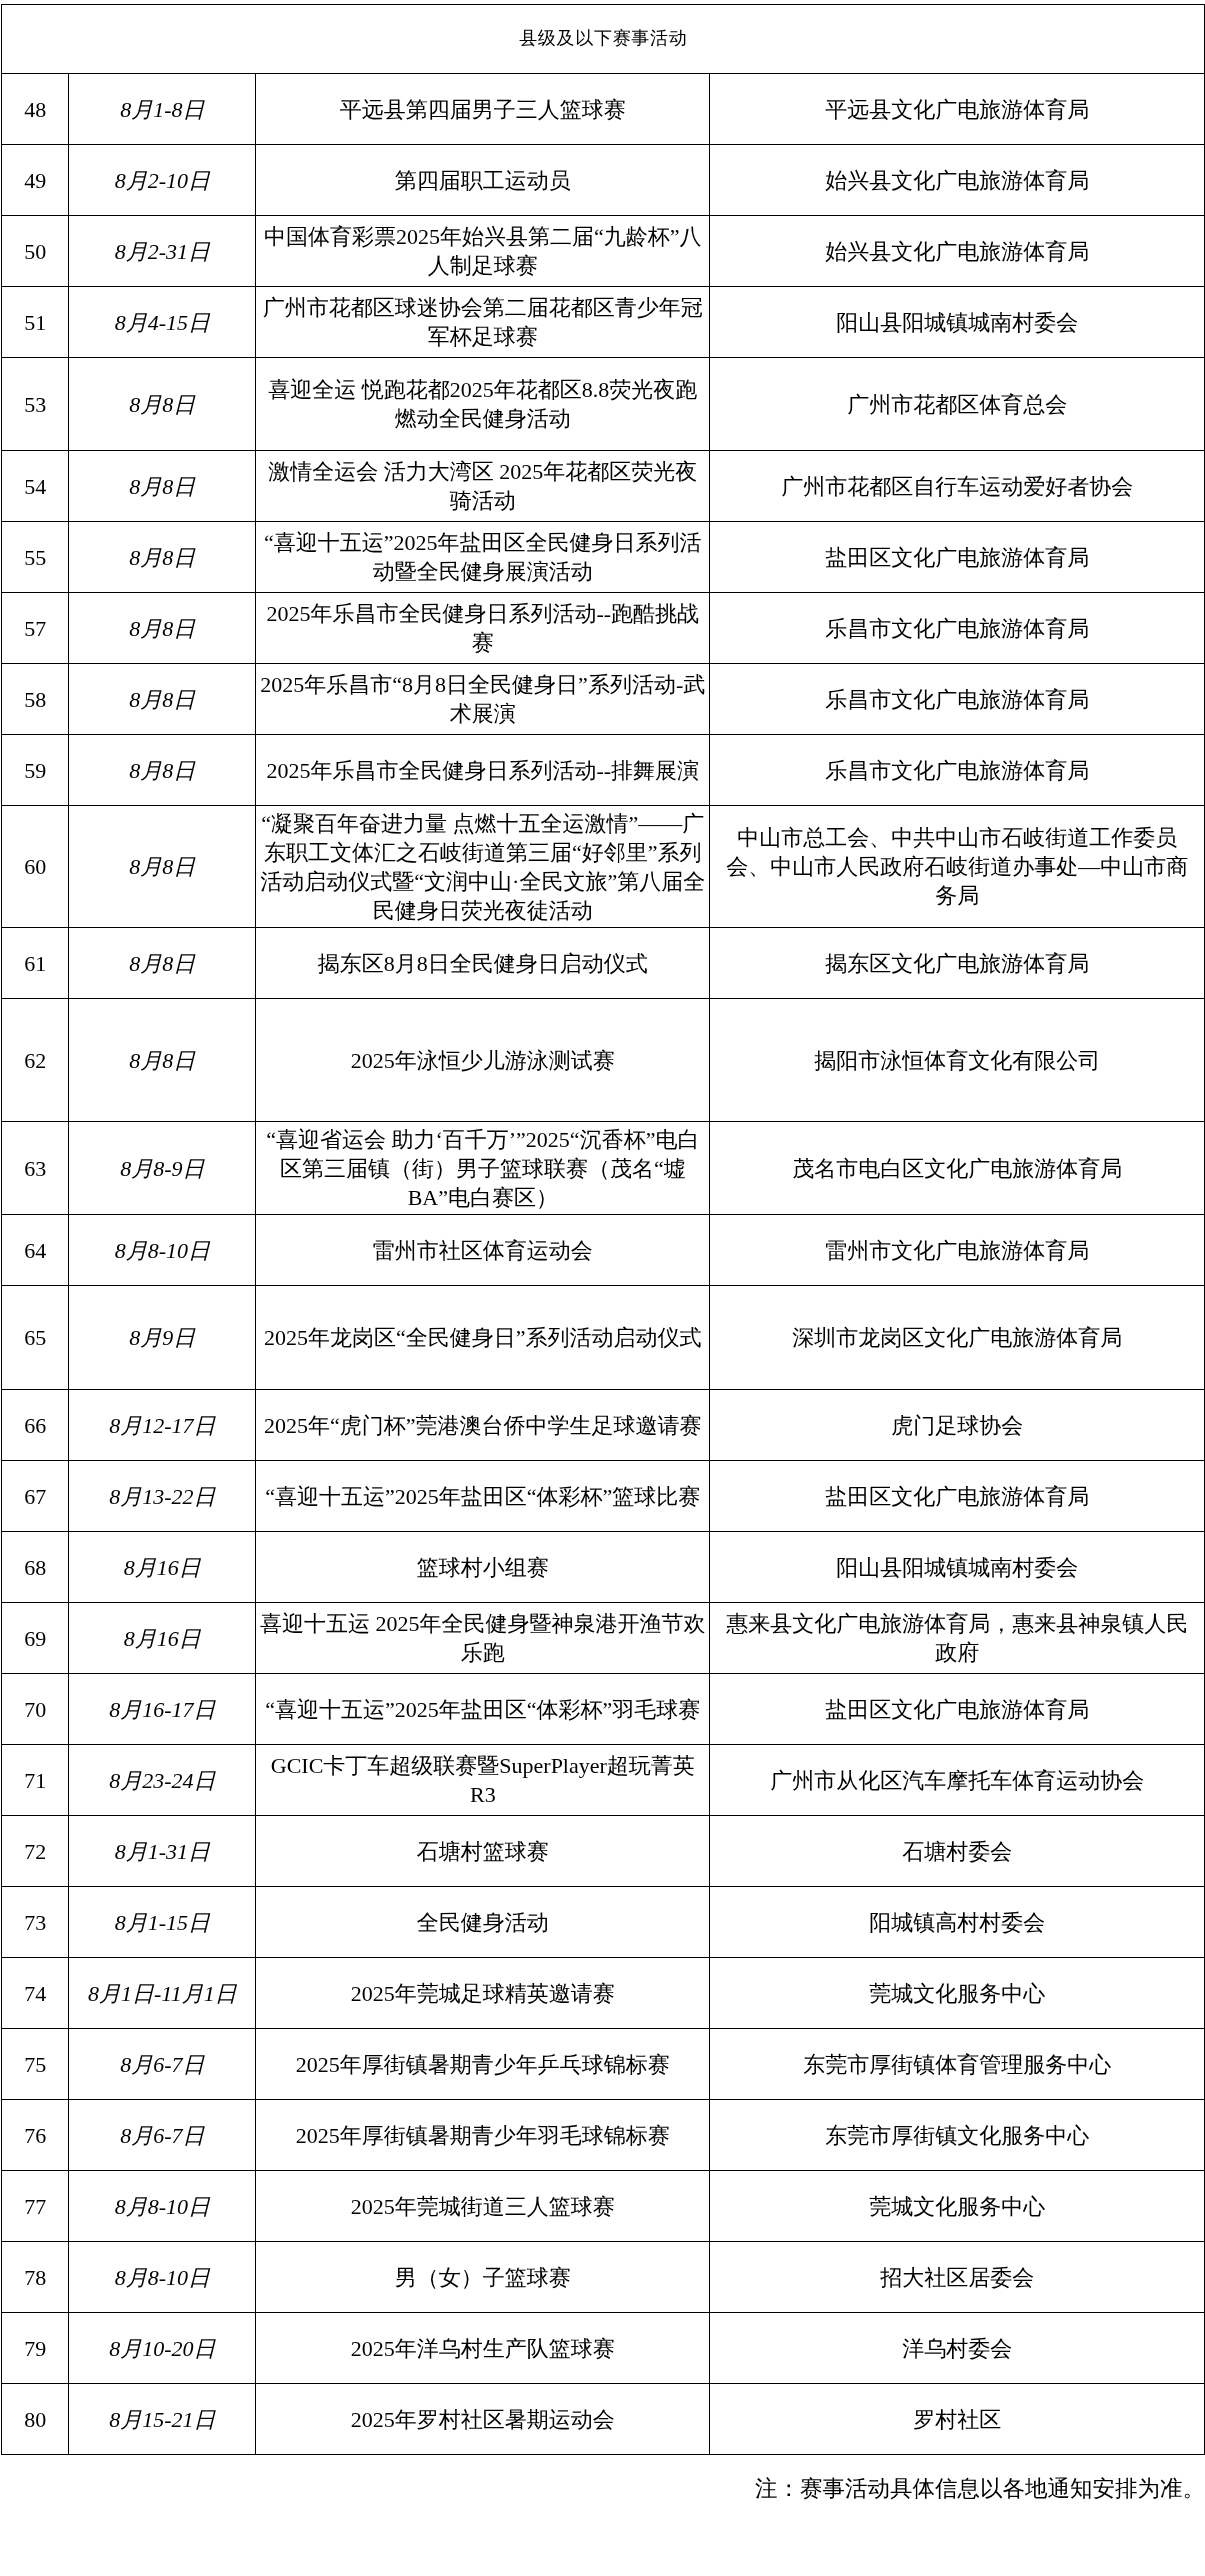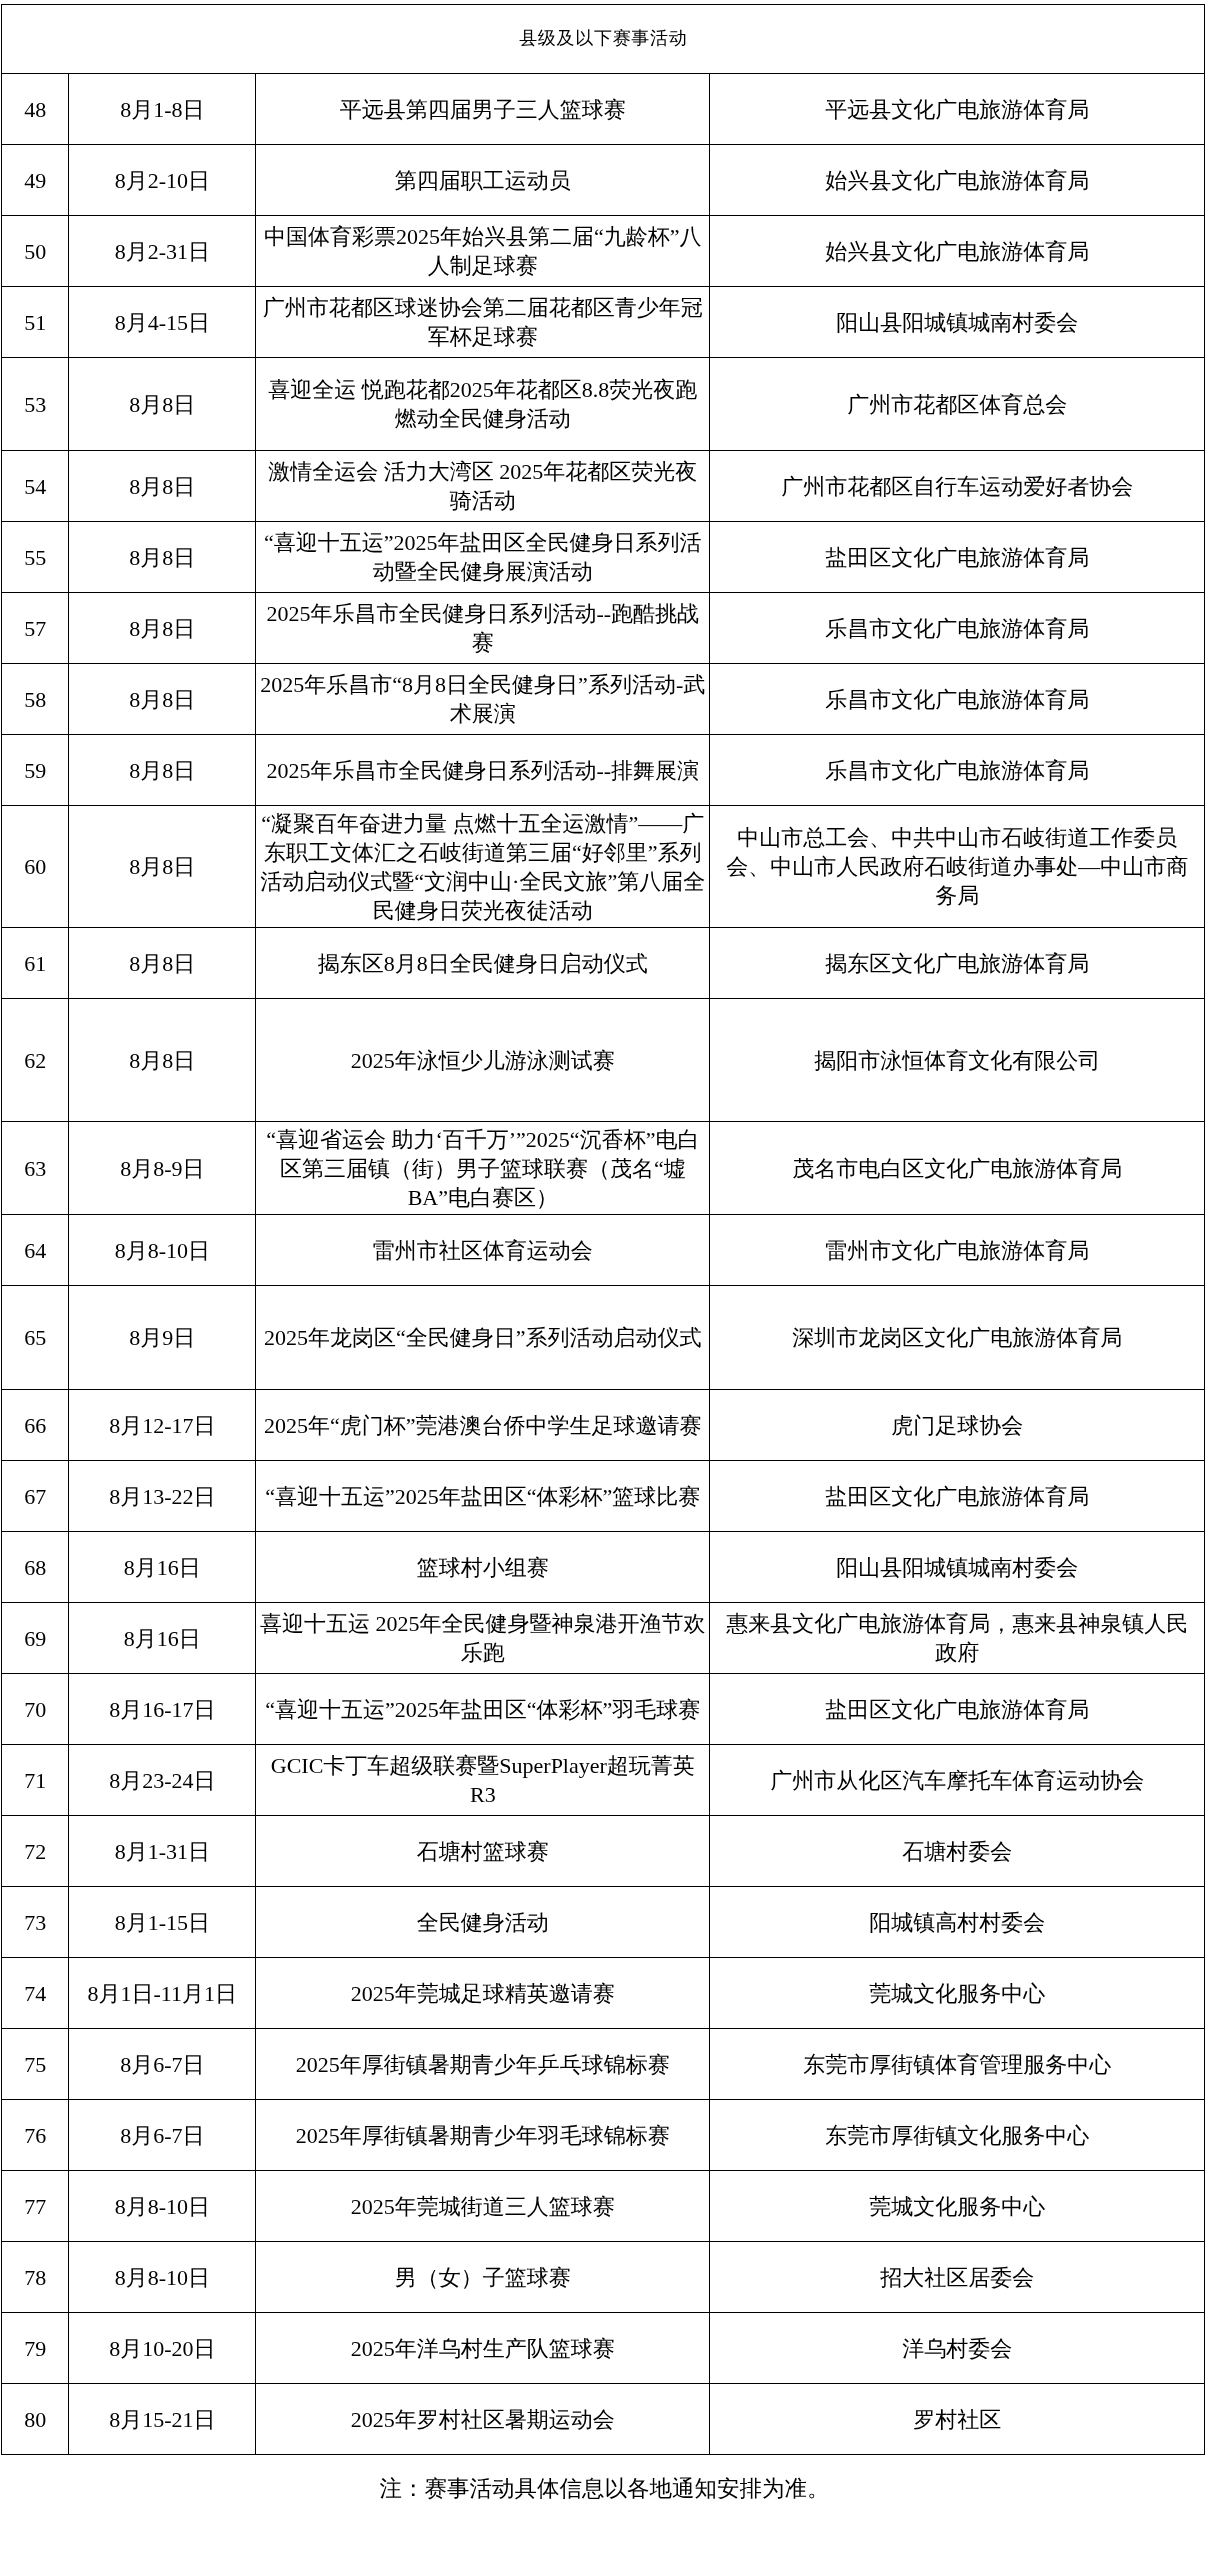--- a/index.html
+++ b/index.html
@@ -41,28 +41,28 @@
     height: 63px;
     font-size: 18px;
     letter-spacing: 0.7px;
   }
   tbody tr { height: 71px; }
   
   tbody tr:nth-child(5)  { height: 93px; }
   tbody tr:nth-child(13) { height: 123px; }
   tbody tr:nth-child(16) { height: 104px; }
   td.c-no   { padding: 2.6px 1.3px; }
-  td.c-date { padding: 2.6px 4px; }
+  td.c-date { padding: 2.6px 4px; font-style: italic; }
   td.c-event{ padding: 2.6px 2.6px; }
   td.c-org  { padding: 2.6px 6.6px; }
   .note {
     margin: 18.5px 0 0 4px;
     font-size: 22.5px;
     line-height: 29px;
-    text-align: center;
+    text-align: right;
   }
 </style>
 </head>
 <body style="background: rgb(255, 255, 255); color: rgb(0, 0, 0);">
 
 <div class="page">
   <table class="events-table">
     <colgroup>
       <col class="c1">
         <col class="c2">

